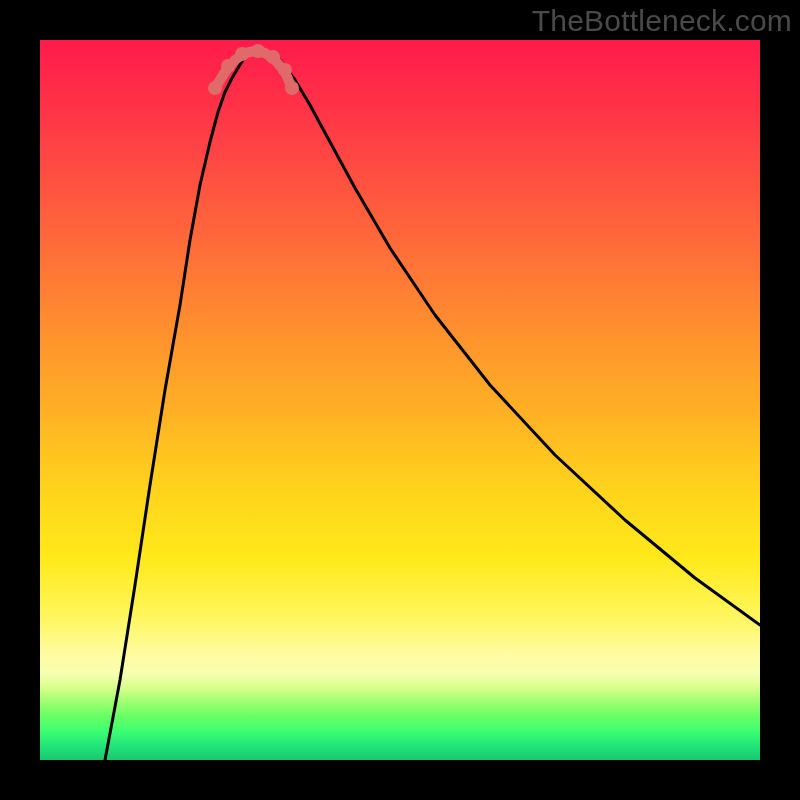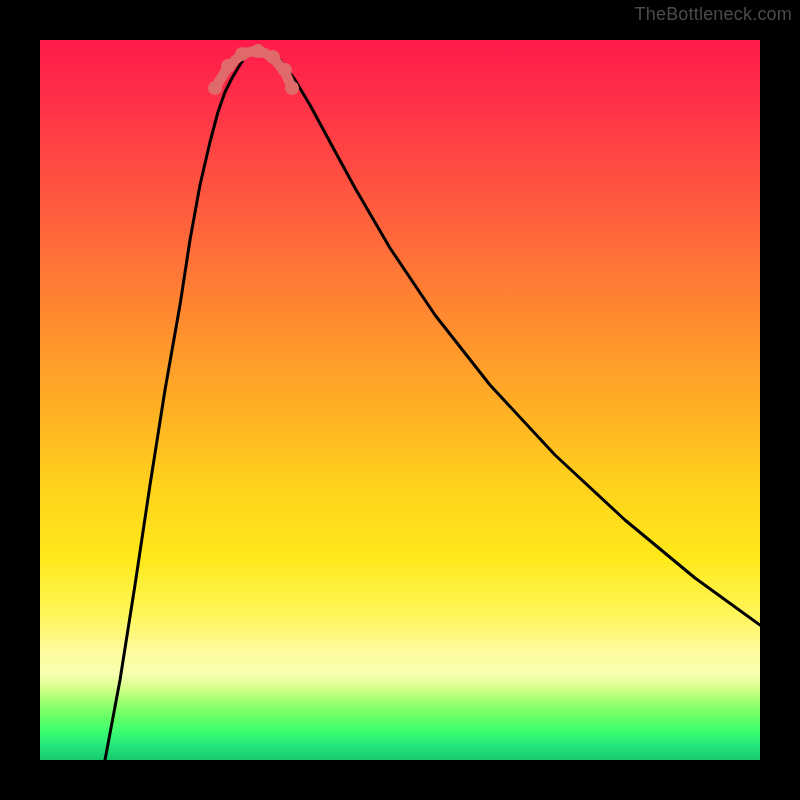--- a/index.html
+++ b/index.html
@@ -49,21 +49,21 @@
   .plot-area svg {
     position: absolute;
     left: 0;
     top: 0;
   }
   .watermark {
     position: absolute;
     top: 4px;
     right: 8px;
     color: #4a4a4a;
-    font-size: 18px;
+    font-size: 30px;
     font-weight: 500;
     letter-spacing: 0.2px;
     user-select: none;
   }
 </style>
 </head>
 <body>
 
 <div class="frame">
 

